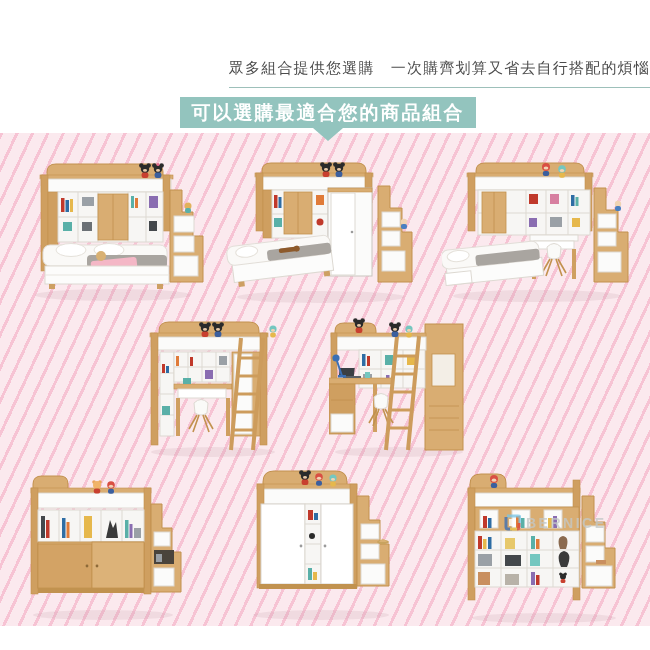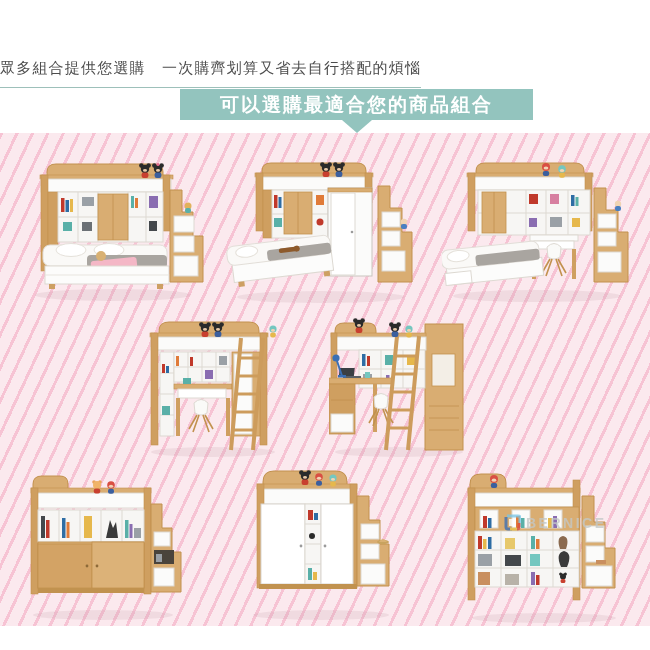--- a/index.html
+++ b/index.html
@@ -5,24 +5,24 @@
   html,body{margin:0;padding:0;background:#fff;}
   .stage{position:relative;width:650px;height:650px;overflow:hidden;background:#fff;
          font-family:"Liberation Sans","DejaVu Sans",sans-serif;}
   
   .pink-band{position:absolute;left:0;top:133px;width:650px;height:493px;
     background-color:#fbe9ee;
     background-image:repeating-linear-gradient(115deg,
       rgba(243,164,190,.55) 0px, rgba(243,164,190,.55) 3px,
       rgba(255,255,255,0) 3px, rgba(255,255,255,0) 14px);}
   
-  .tagline-wrap{position:absolute;top:59px;left:0;width:100%;text-align:left;}
+  .tagline-wrap{position:absolute;top:59px;left:0;width:100%;text-align:right;}
   .tagline{display:inline-block;font-size:15px;color:#4c4c4c;letter-spacing:1.2px;
            padding-bottom:9px;border-bottom:1px solid #9dc0ba;font-weight:500;}
-  .banner{position:absolute;left:180px;top:89px;width:353px;height:31px;background:#93c4be;
+  .banner{position:absolute;left:180px;top:97px;width:296px;height:31px;background:#93c4be;
           color:#fff;font-size:19px;font-weight:bold;letter-spacing:2px;
           display:flex;align-items:center;justify-content:center;z-index:3;}
   .banner-arrow{position:absolute;left:50%;top:100%;transform:translateX(-50%);
           width:0;height:0;border:15px solid transparent;border-bottom:0;
           border-top:13px solid #93c4be;}
   .product{position:absolute;z-index:2;}
   .product svg{display:block;}
   
   .watermark{position:absolute;left:504px;top:514px;display:flex;align-items:center;
              gap:5px;opacity:.78;z-index:5;}

